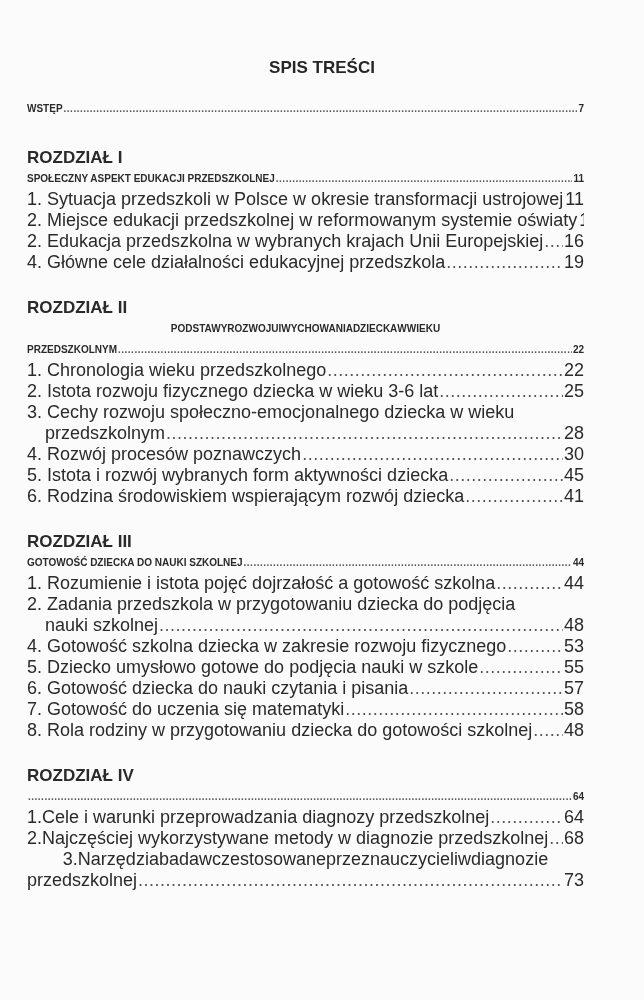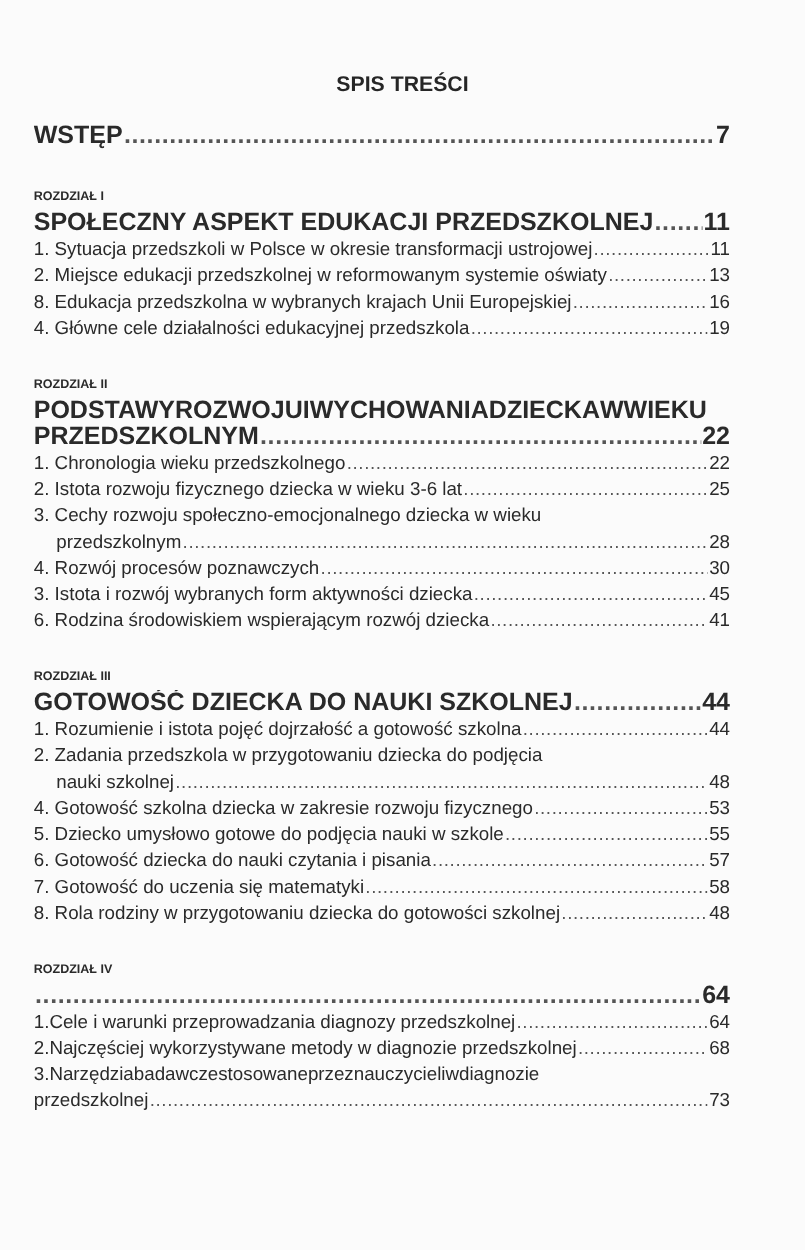--- a/index.html
+++ b/index.html
@@ -10,37 +10,37 @@
     color: #2a2a2a;
   }
   .page { position: relative; width: 644px; height: 752px; }
   .title {
     position: absolute; top: 58px; left: 0; width: 644px;
     text-align: center; font-weight: bold; font-size: 17px; color: #262626;
   }
   .toc { position: absolute; left: 27px; top: 98px; width: 557px; }
   .row {
     display: flex; align-items: baseline;
-    font-size: 15px; line-height: 21px; height: 21px;
+    font-size: 18px; line-height: 21px; height: 21px;
     white-space: nowrap; overflow: hidden;
   }
-  .row.bold { font-weight: bold; font-size: 20px; }
+  .row.bold { font-weight: bold; font-size: 10px; }
   .row .t { flex: 0 0 auto; }
   .row .dots {
     flex: 1 1 auto; overflow: hidden; margin: 0 1px;
     color: #555; letter-spacing: 0.5px;
   }
   .row .dots::before {
     content: "....................................................................................................................................................................................................................................................";
   }
   .row .p { flex: 0 0 auto; }
   .row.indent { padding-left: 18px; }
-  .row.just { justify-content: flex-start; }
+  .row.just { justify-content: center; }
   .row.just span { flex: 0 0 auto; }
-  .chap-label { font-weight: bold; font-size: 10px; line-height: 21px; height: 21px; }
+  .chap-label { font-weight: bold; font-size: 17px; line-height: 21px; height: 21px; }
   .gap-big { height: 28px; }
   .gap { height: 24px; }
 </style>
 </head>
 <body>
 
 <div class="page">
   <div class="title">SPIS TREŚCI</div>
 
   <div class="toc">
@@ -63,21 +63,21 @@
         <span class="t">1. Sytuacja przedszkoli w Polsce w okresie transformacji ustrojowej</span>
         <span class="dots"></span>
         <span class="p">11</span>
       </div>
     <div class="row">
         <span class="t">2. Miejsce edukacji przedszkolnej w reformowanym systemie oświaty</span>
         <span class="dots"></span>
         <span class="p">13</span>
       </div>
     <div class="row">
-        <span class="t">8. Edukacja przedszkolna w wybranych krajach Unii Europejskiej</span>
+        <span class="t">2. Edukacja przedszkolna w wybranych krajach Unii Europejskiej</span>
         <span class="dots"></span>
         <span class="p">16</span>
       </div>
     <div class="row">
         <span class="t">4. Główne cele działalności edukacyjnej przedszkola</span>
         <span class="dots"></span>
         <span class="p">19</span>
       </div>
 
     <div class="gap"></div>
@@ -114,21 +114,21 @@
         <span class="t">przedszkolnym</span>
         <span class="dots"></span>
         <span class="p">28</span>
       </div>
     <div class="row">
         <span class="t">4. Rozwój procesów poznawczych</span>
         <span class="dots"></span>
         <span class="p">30</span>
       </div>
     <div class="row">
-        <span class="t">3. Istota i rozwój wybranych form aktywności dziecka</span>
+        <span class="t">5. Istota i rozwój wybranych form aktywności dziecka</span>
         <span class="dots"></span>
         <span class="p">45</span>
       </div>
     <div class="row">
         <span class="t">6. Rodzina środowiskiem wspierającym rozwój dziecka</span>
         <span class="dots"></span>
         <span class="p">41</span>
       </div>
 
     <div class="gap"></div>

